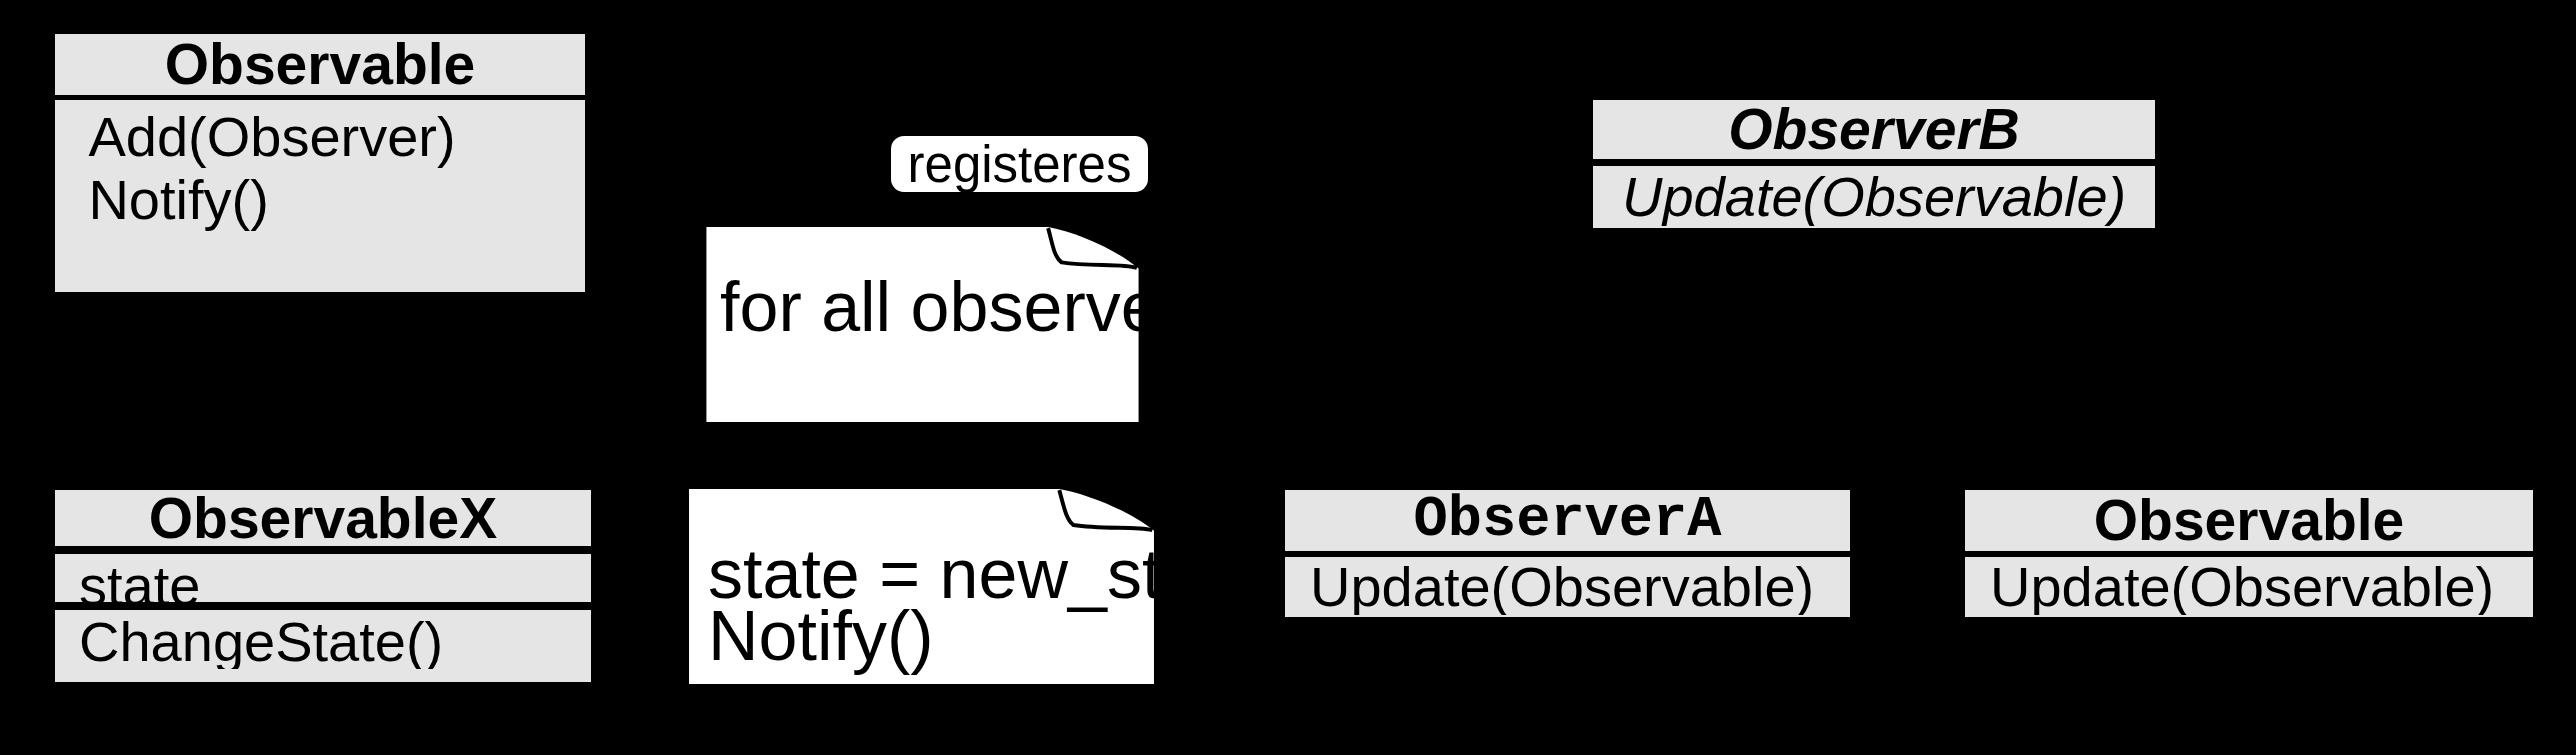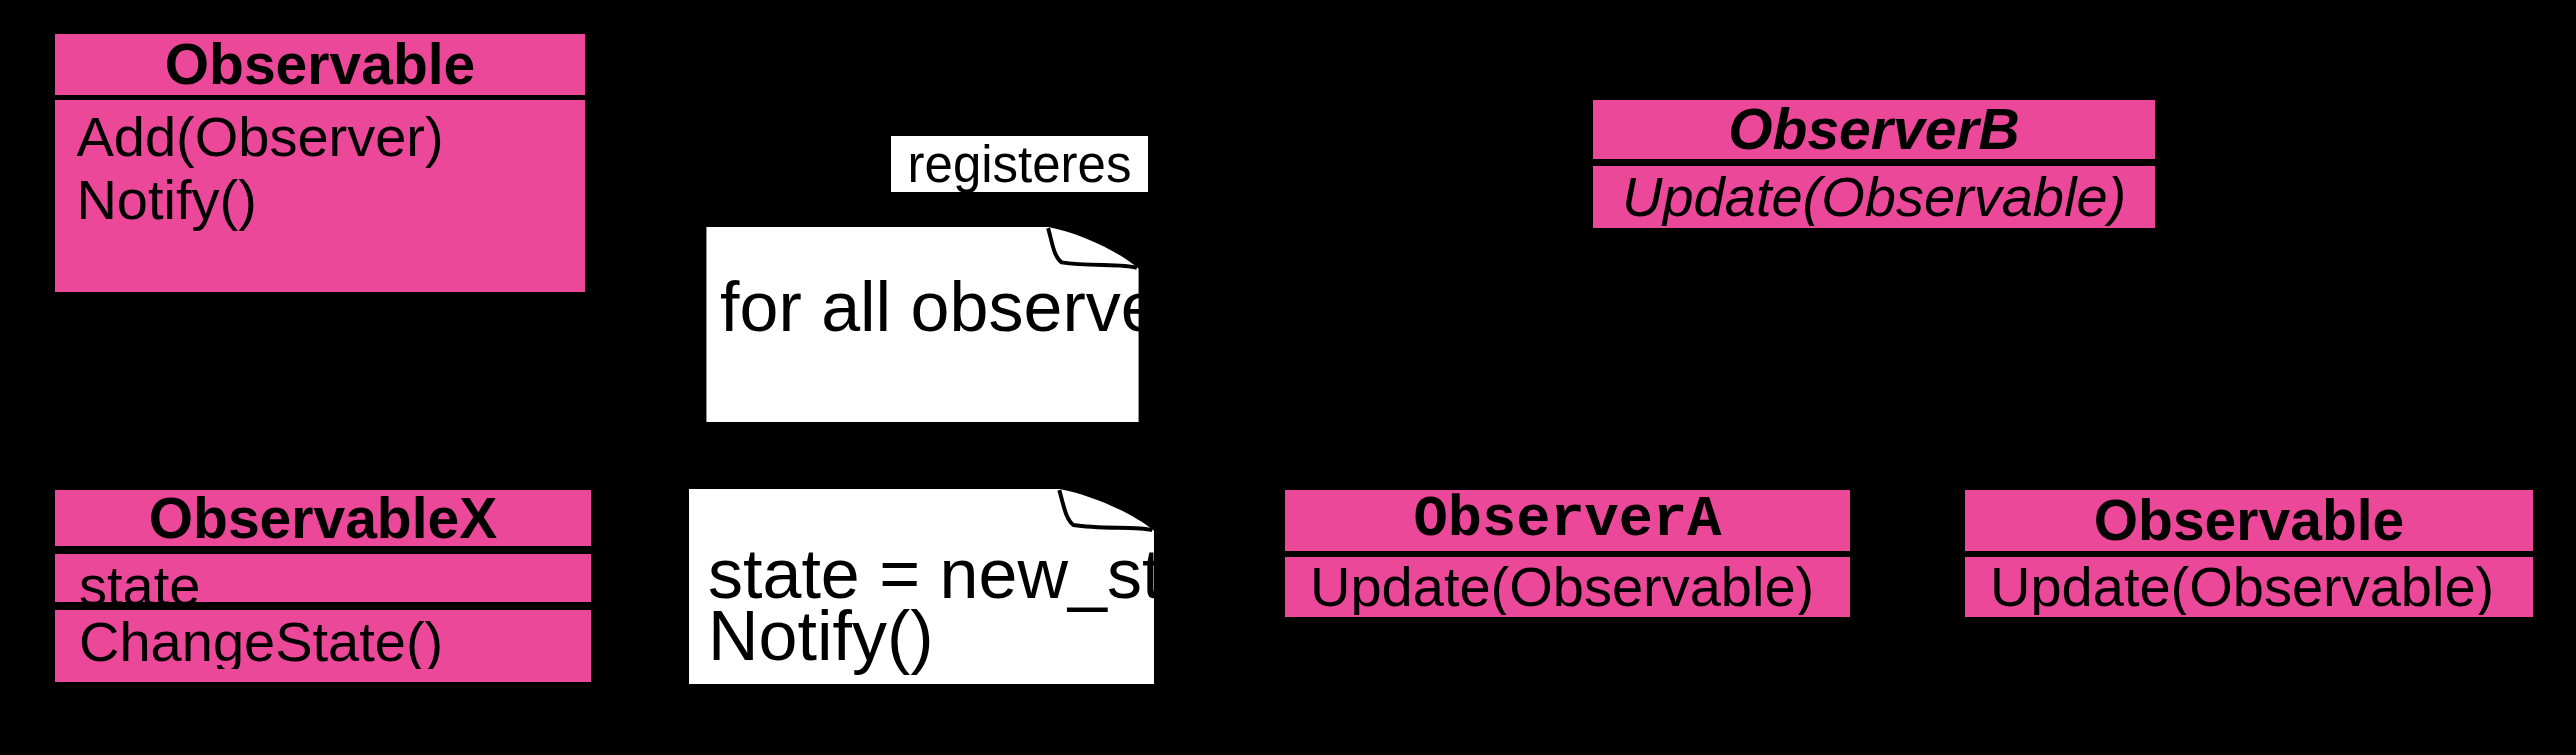--- a/index.html
+++ b/index.html
@@ -8,21 +8,21 @@
     width: 2576px;
     height: 756px;
     background: #000000;
     overflow: hidden;
     font-family: "Liberation Sans", sans-serif;
   }
   .stage { position: absolute; left: 0; top: 0; width: 2576px; height: 756px; }
 
   .class-box {
     position: absolute;
-    background: #ec4899;
+    background: #e5e5e5;
     color: #000000;
     box-sizing: border-box;
   }
   .class-title {
     font-weight: bold;
     text-align: center;
     white-space: nowrap;
     overflow: hidden;
     border-bottom-style: solid;
     border-bottom-color: #000000;
@@ -36,36 +36,37 @@
     box-sizing: border-box;
   }
   .italic { font-style: italic; }
 
   .edge-label {
     position: absolute;
     background: #ffffff;
     color: #000000;
     text-align: center;
     white-space: nowrap;
+    border-radius: 13px;
   }
 
   .note-svg { position: absolute; }
   .note-text {
     position: absolute;
     color: #000000;
     white-space: nowrap;
     font-size: 70px;
     line-height: 1.1;
   }
 
   
   #box-observable { left: 55px; top: 34px; width: 530px; height: 258px; }
   #box-observable .class-title { height: 61px; line-height: 61px; font-size: 57px; border-bottom-width: 5px; }
   #box-observable .section { padding: 4.5px 0 0 21.4px; }
-  #box-observable .member { font-size: 56px; line-height: 63px; }
+  #box-observable .member { font-size: 56px; line-height: 63px; margin-left: 12px; }
 
   
   #box-observer { left: 1593px; top: 100px; width: 562px; height: 128px; }
   #box-observer .class-title { height: 59px; line-height: 59px; font-size: 57px; border-bottom-width: 7.3px; }
   #box-observer .section { padding: 1.1px 0 0 29px; }
   #box-observer .member { font-size: 56px; line-height: 59px; }
 
   
   #box-observablex { left: 55px; top: 490px; width: 536px; height: 192px; }
   #box-observablex .class-title { height: 56px; line-height: 56px; font-size: 57px; border-bottom-width: 8.4px; }

